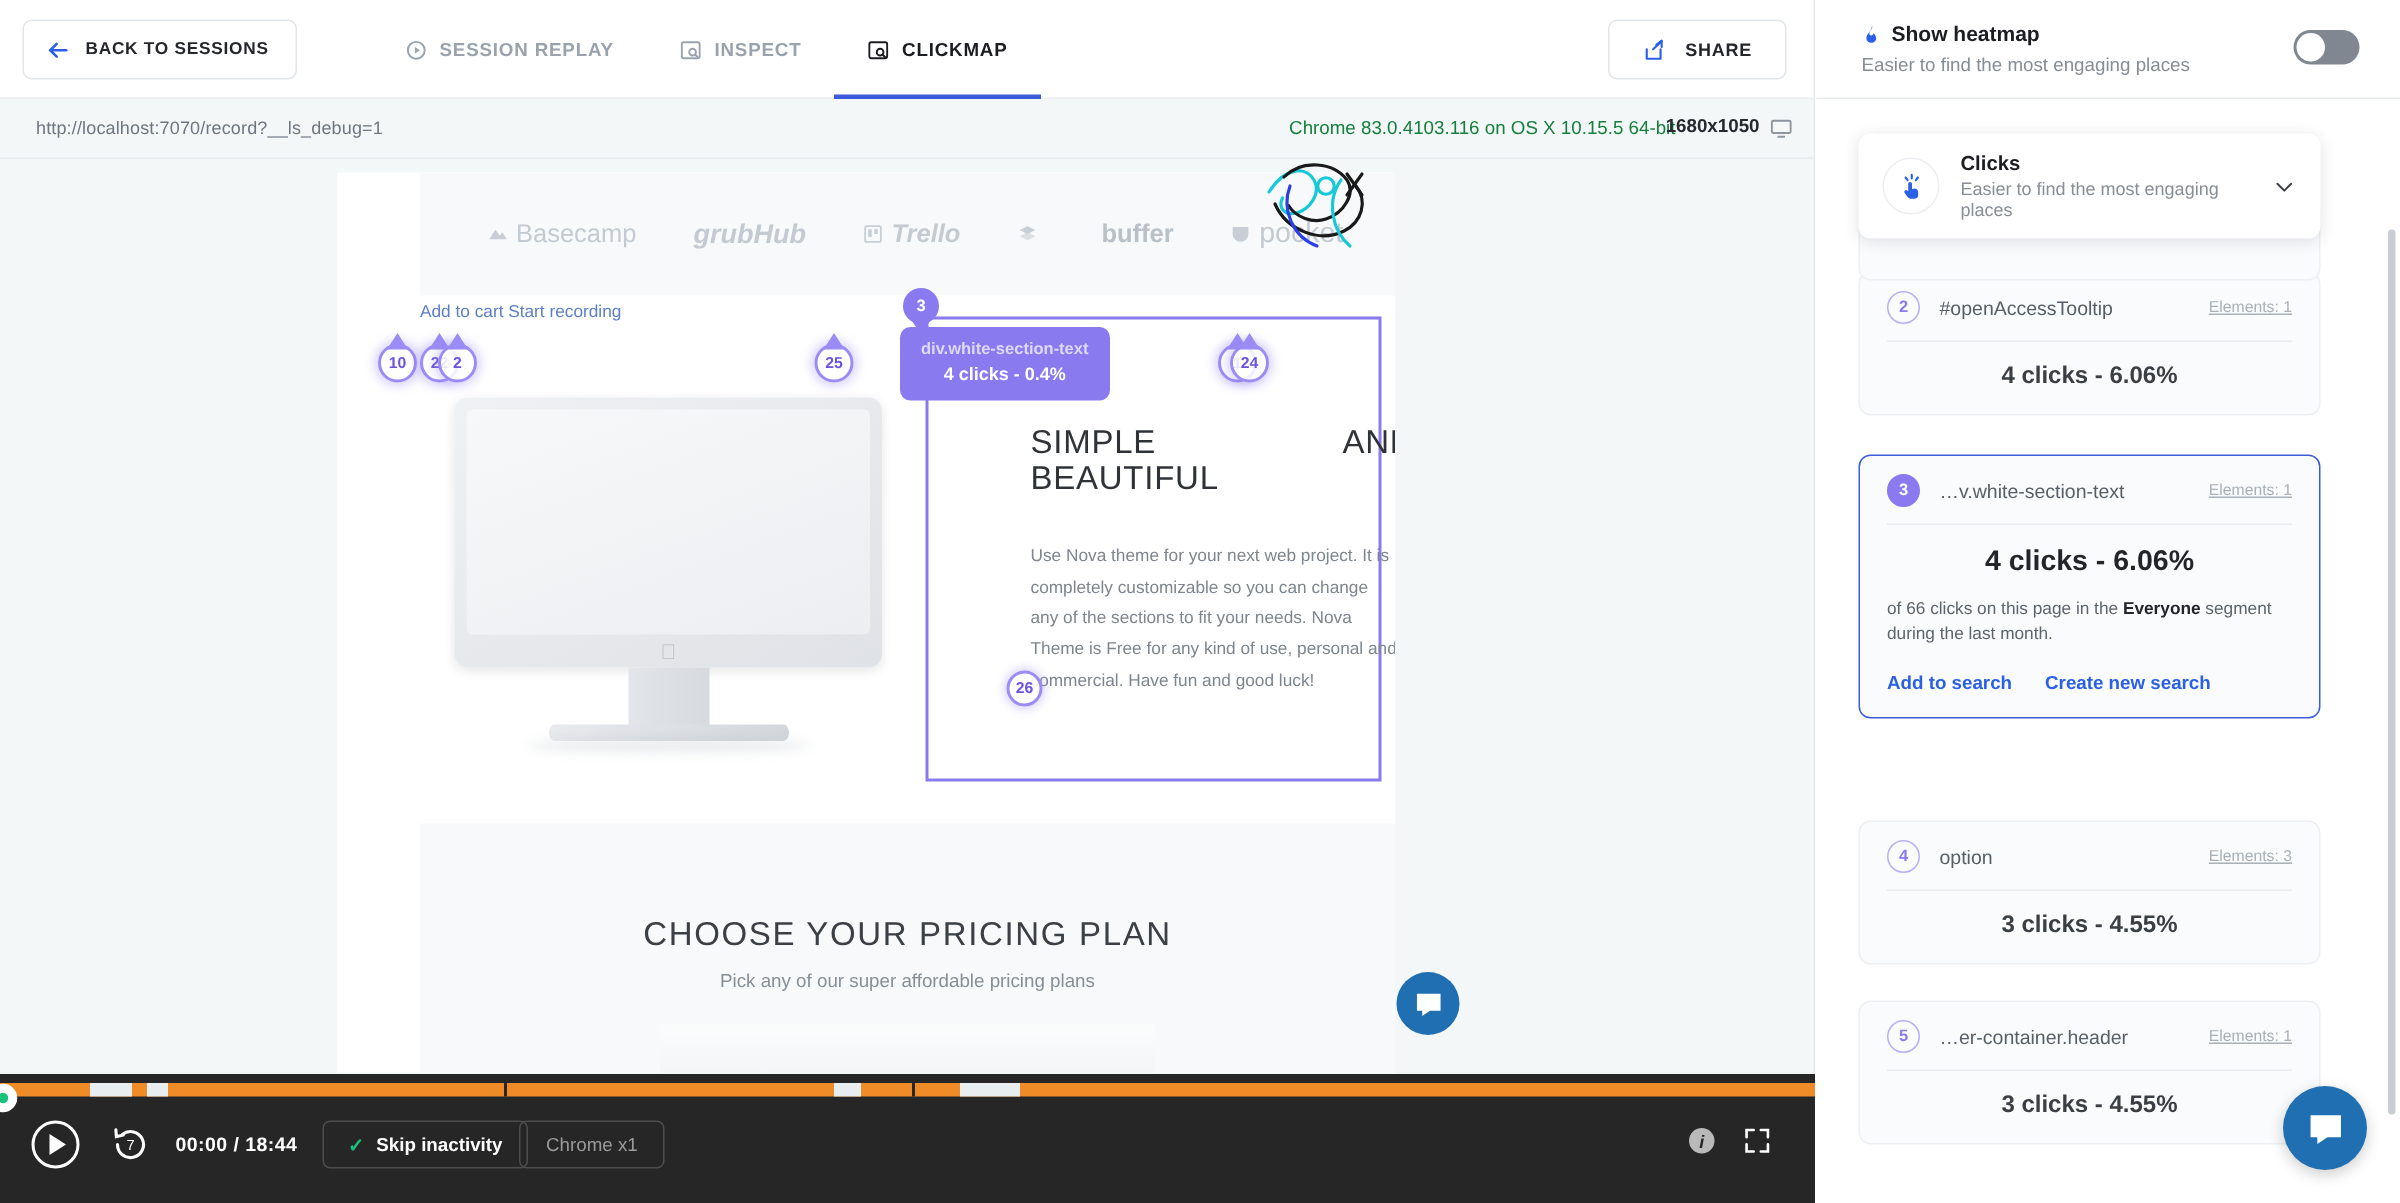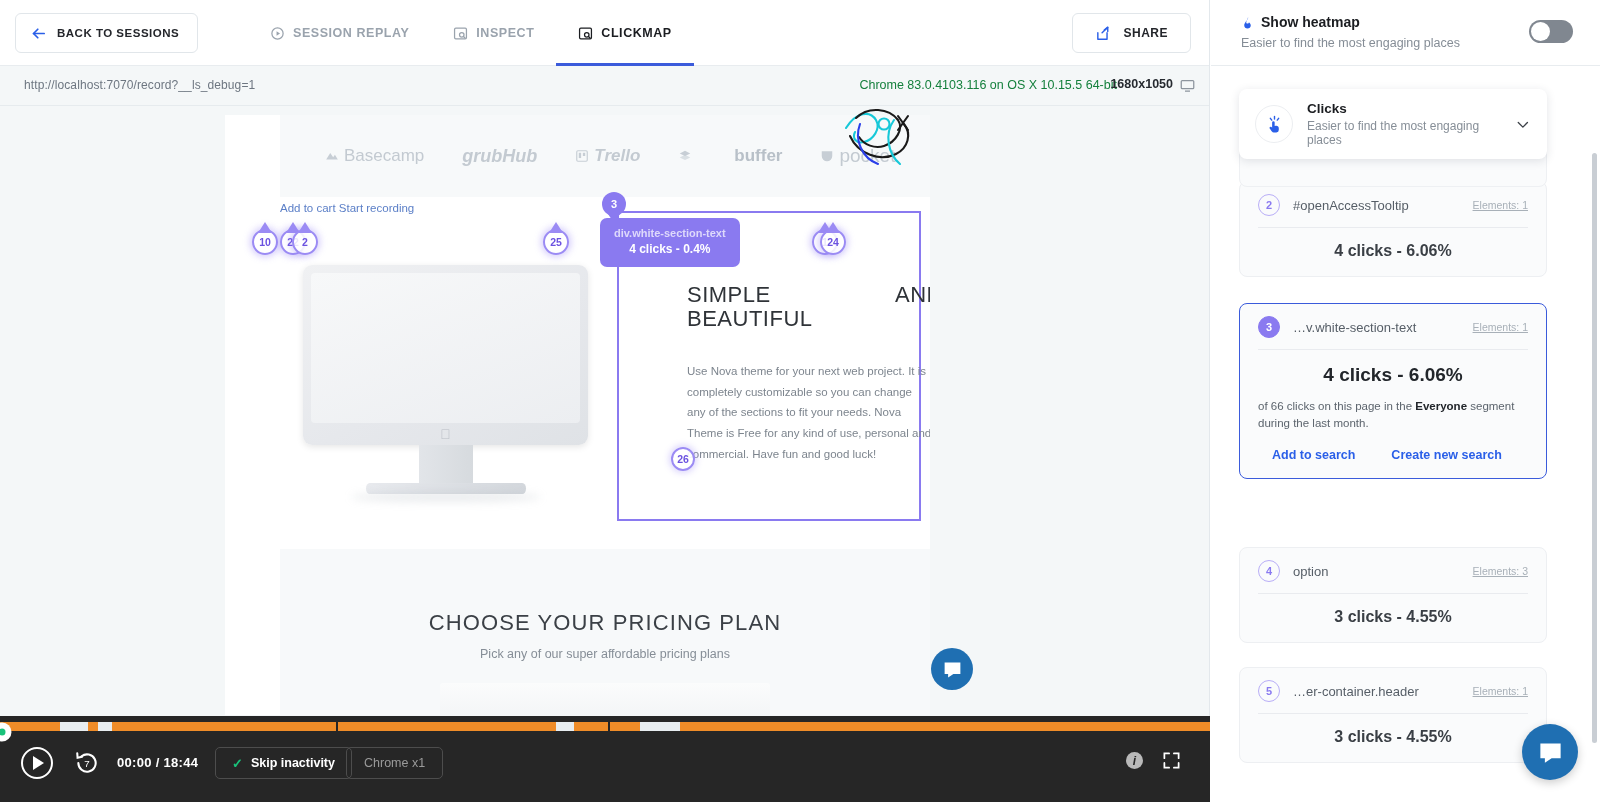--- a/index.html
+++ b/index.html
@@ -366,21 +366,21 @@
     text-align: center; font-size: 16px; font-weight: 700; color: #3a3f45;
     margin-top: 14px;
   }
   .el-card.selected .el-big { font-size: 19px; color: #22262b; }
   .el-note {
     font-size: 11.5px; color: #5c646d; line-height: 17px; margin-top: 12px;
   }
   .el-note b { color: #22262b; }
   .el-actions { display: flex; gap: 22px; margin-top: 16px; }
   .el-link {
-    font-size: 12.5px; font-weight: 700; color: #2a5fe8; cursor: pointer; margin-left: 14px;
+    font-size: 12.5px; font-weight: 700; color: #2a5fe8; cursor: pointer;
   }
 
   .panel-sb {
     position: absolute; right: 3px; top: 86px; width: 5px; height: 590px;
     border-radius: 3px; background: #c9ced4;
   }
   .intercom-fab {
     position: absolute; right: 22px; bottom: 22px;
     width: 56px; height: 56px; border-radius: 50%;
     background: #1f6fb2; display: flex; align-items: center; justify-content: center;

